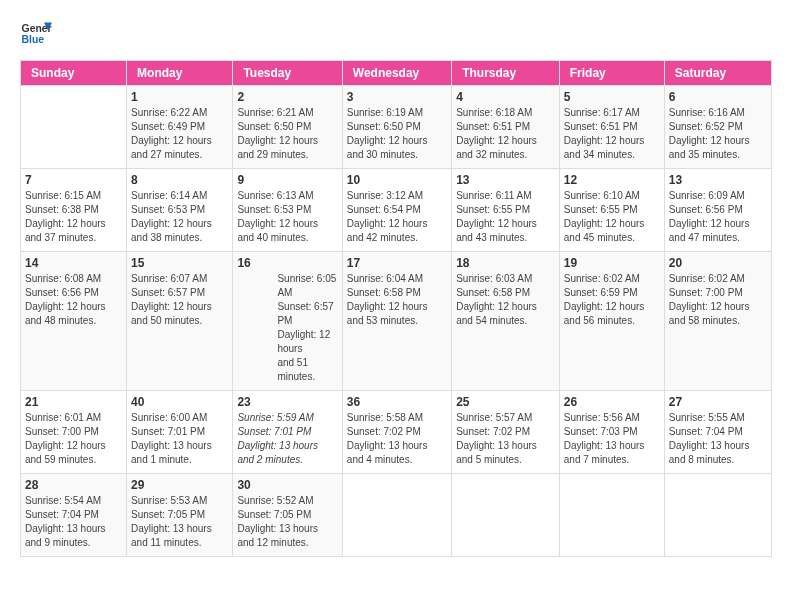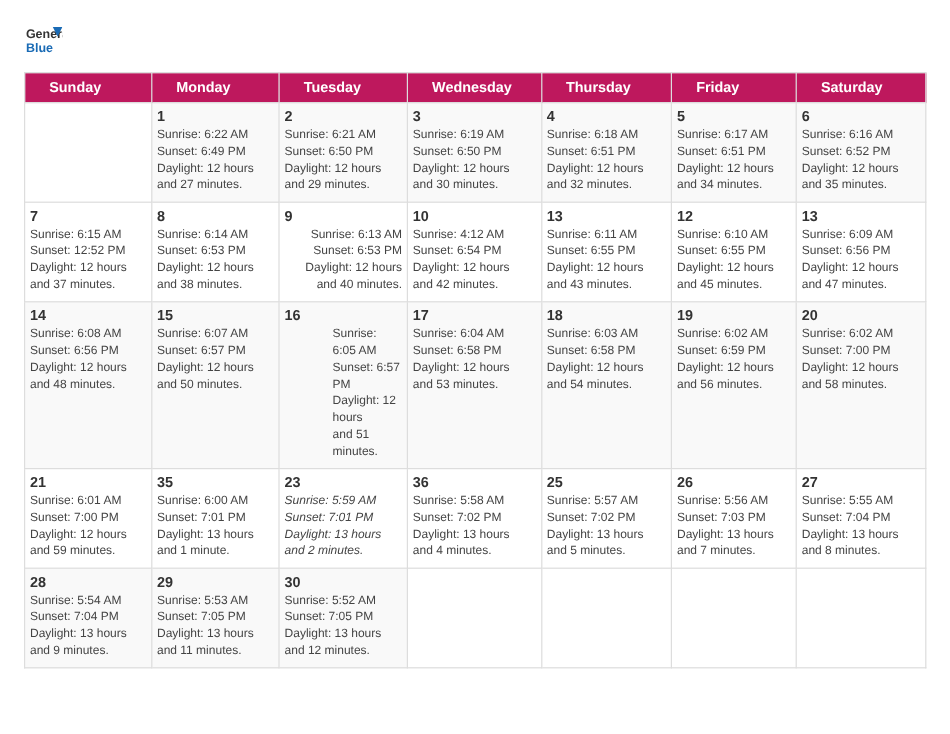--- a/index.html
+++ b/index.html
@@ -39,23 +39,23 @@
     .subtitle {
       font-size: 15px;
       color: #555;
     }
     table {
       width: 100%;
       border-collapse: collapse;
       font-size: 10.5px;
     }
     thead tr th {
-      background-color: #be185d;
+      background-color: #ec4899;
       color: #fff;
-      padding: 5px 20px;
+      padding: 5px 10px;
       text-align: left;
       font-size: 12px;
       font-weight: bold;
       border: 1px solid #ddd;
     }
     tbody tr td {
       vertical-align: top;
       padding: 4px 4px 6px 4px;
       border: 1px solid #ddd;
       height: 76px;
@@ -154,41 +154,41 @@
             <div class="day-info" style="white-space: pre-line;">Sunrise: 6:16 AM
 Sunset: 6:52 PM
 Daylight: 12 hours
 and 35 minutes.</div>
           </td>
         </tr>
         <tr>
           <td>
             <span class="day-num">7</span>
             <div class="day-info" style="white-space: pre-line;">Sunrise: 6:15 AM
-Sunset: 12:52 PM
+Sunset: 6:38 PM
 Daylight: 12 hours
 and 37 minutes.</div>
           </td>
           <td>
             <span class="day-num">8</span>
             <div class="day-info" style="white-space: pre-line;">Sunrise: 6:14 AM
 Sunset: 6:53 PM
 Daylight: 12 hours
 and 38 minutes.</div>
           </td>
           <td>
             <span class="day-num">9</span>
-            <div class="day-info" style="white-space: pre-line; text-align: right;">Sunrise: 6:13 AM
+            <div class="day-info" style="white-space: pre-line;">Sunrise: 6:13 AM
 Sunset: 6:53 PM
 Daylight: 12 hours
 and 40 minutes.</div>
           </td>
           <td>
             <span class="day-num">10</span>
-            <div class="day-info" style="white-space: pre-line;">Sunrise: 4:12 AM
+            <div class="day-info" style="white-space: pre-line;">Sunrise: 3:12 AM
 Sunset: 6:54 PM
 Daylight: 12 hours
 and 42 minutes.</div>
           </td>
           <td>
             <span class="day-num">13</span>
             <div class="day-info" style="white-space: pre-line;">Sunrise: 6:11 AM
 Sunset: 6:55 PM
 Daylight: 12 hours
 and 43 minutes.</div>
@@ -261,21 +261,21 @@
         </tr>
         <tr>
           <td>
             <span class="day-num">21</span>
             <div class="day-info" style="white-space: pre-line;">Sunrise: 6:01 AM
 Sunset: 7:00 PM
 Daylight: 12 hours
 and 59 minutes.</div>
           </td>
           <td>
-            <span class="day-num">35</span>
+            <span class="day-num">40</span>
             <div class="day-info" style="white-space: pre-line;">Sunrise: 6:00 AM
 Sunset: 7:01 PM
 Daylight: 13 hours
 and 1 minute.</div>
           </td>
           <td>
             <span class="day-num">23</span>
             <div class="day-info" style="white-space: pre-line; font-style: italic;">Sunrise: 5:59 AM
 Sunset: 7:01 PM
 Daylight: 13 hours

